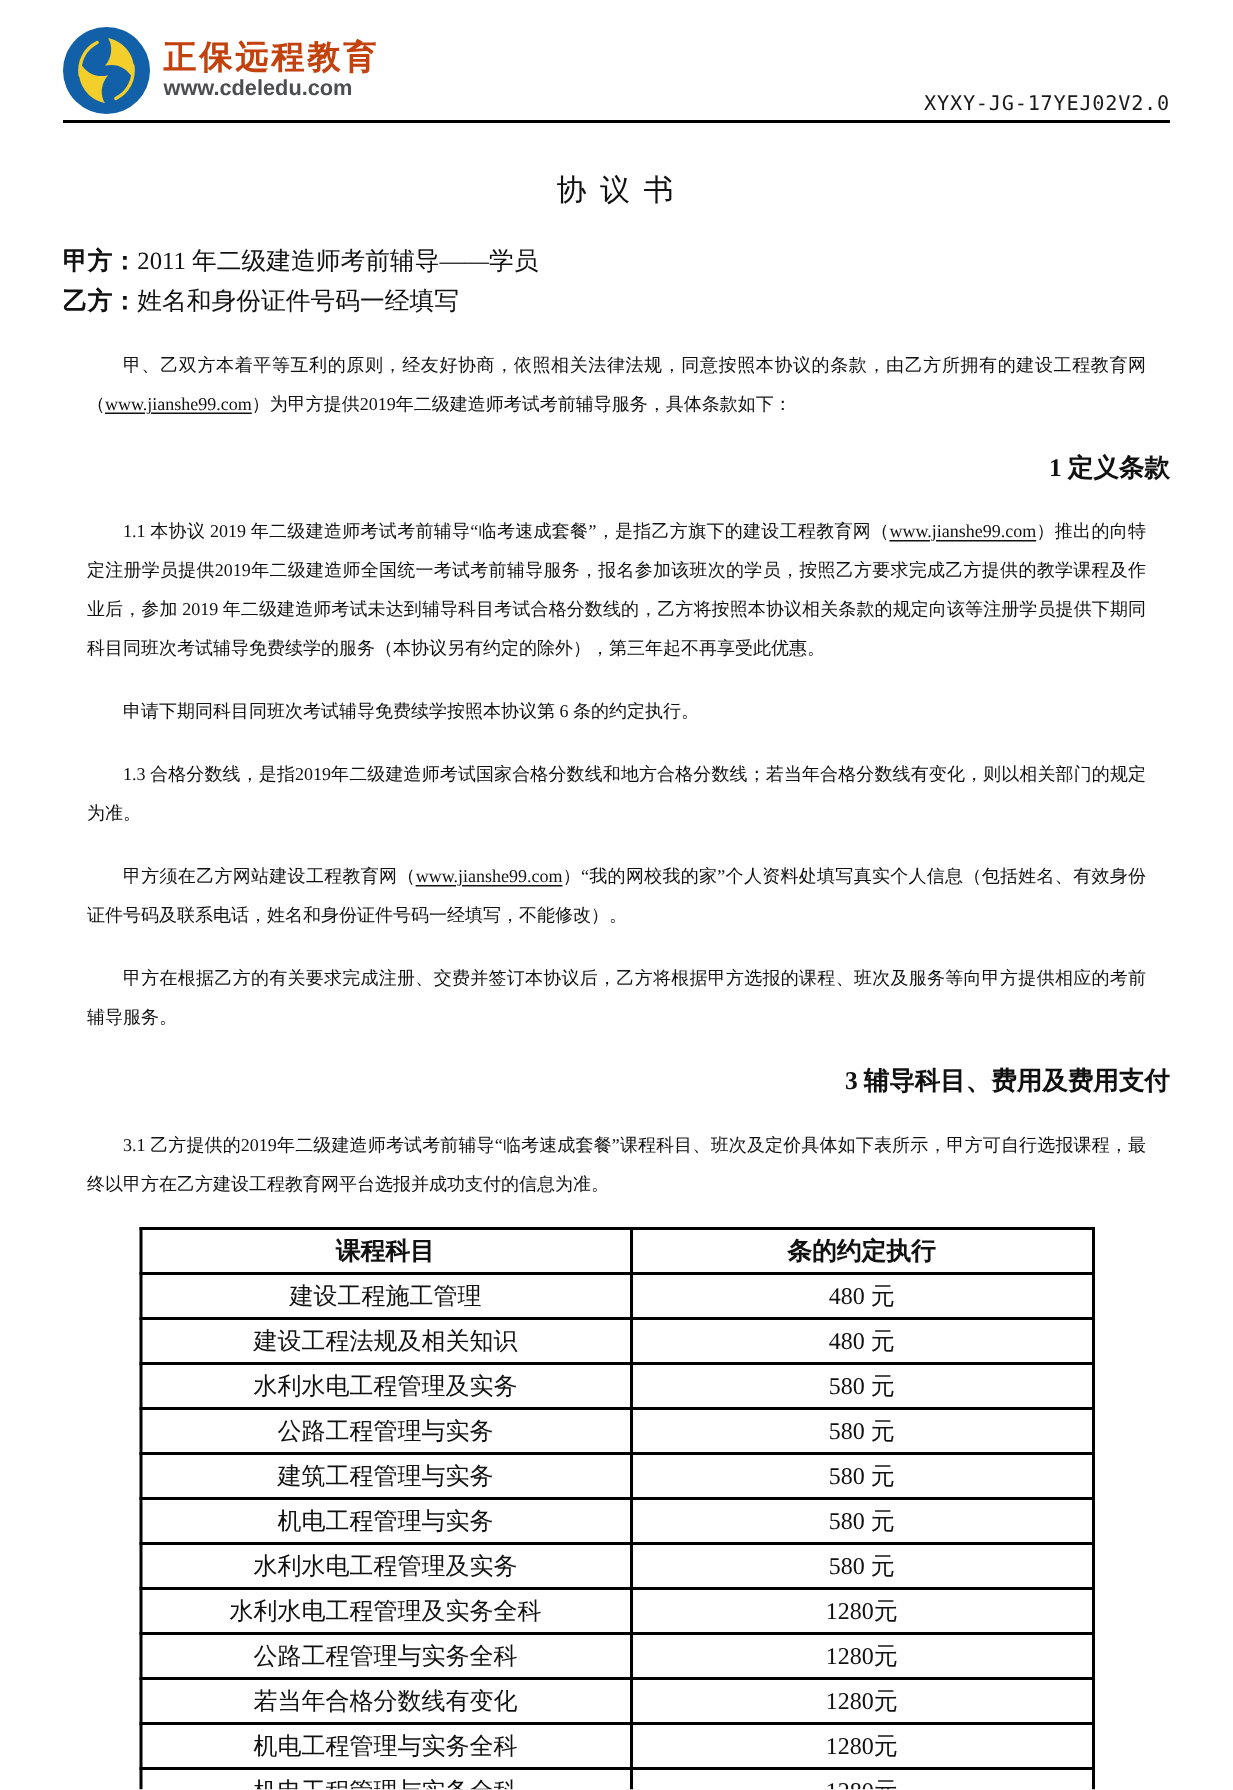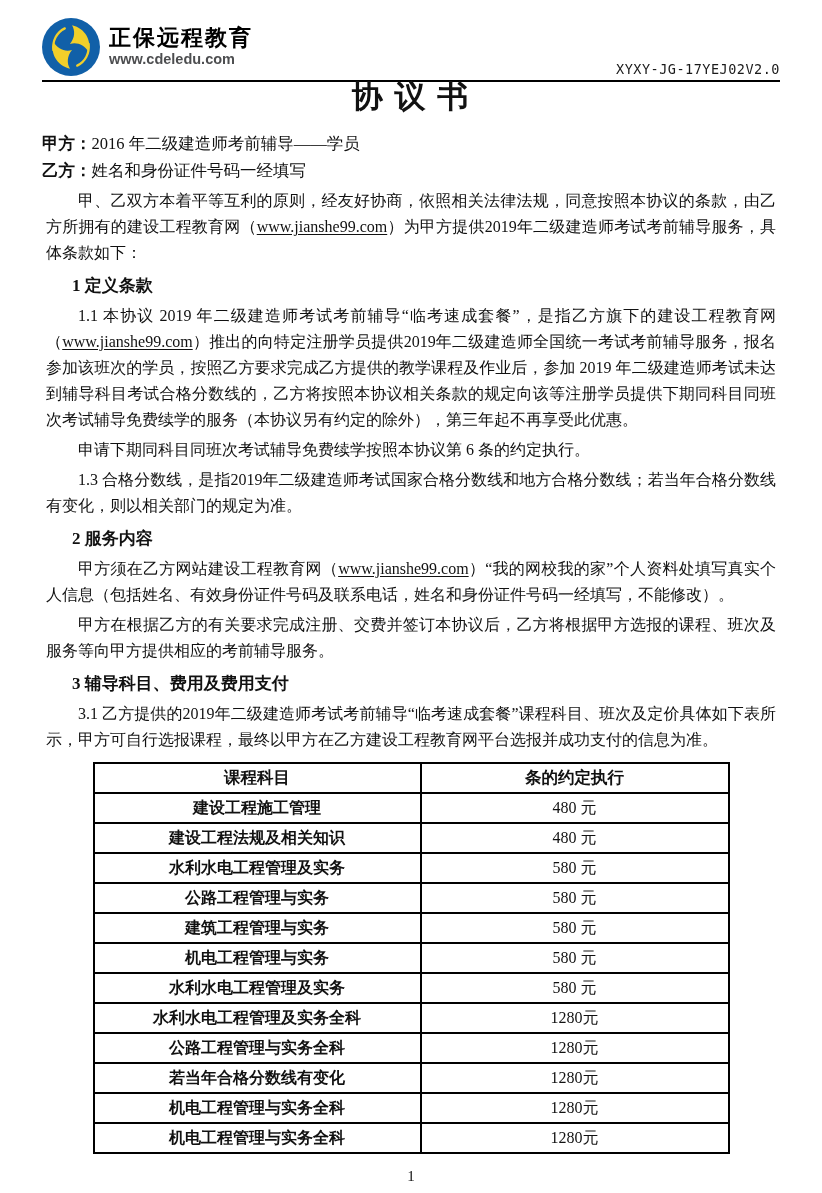--- a/index.html
+++ b/index.html
@@ -29,84 +29,85 @@
     gap: 9px;
     padding-bottom: 4px;
   }
   .logo { width: 58px; height: 58px; flex: 0 0 auto; }
   .brand-text { display: flex; flex-direction: column; line-height: 1.1; }
   .brand-name {
     font-family: "Liberation Sans", sans-serif;
     font-weight: bold;
     font-size: 22px;
     letter-spacing: 2px;
-    color: #000000;
+    color: #c2410c;
   }
   .brand-url {
     font-family: "Liberation Sans", sans-serif;
     font-weight: bold;
     font-size: 14.5px;
     color: #4d4e50;
     margin-top: 2px;
   }
   .doc-code {
     font-family: "DejaVu Sans Mono", monospace;
     font-size: 13.5px;
     color: #1a1a1a;
     padding-bottom: 3px;
     letter-spacing: 0.5px;
   }
   
   .content { padding: 0 42px; font-size: 16px; }
   .doc-title {
     text-align: center;
-    font-size: 31px;
-    font-weight: bold;
+    font-size: 20px;
+    font-weight: normal;
     letter-spacing: 2px;
-    margin-top: 0;
+    margin-top: 30px;
     line-height: 30px;
   }
   .parties { margin-top: 18px; }
   .party { line-height: 27px; font-size: 16.5px; }
   .party-label { font-weight: bold; }
   p.para {
-    margin: 4px;
+    margin: 16px;
     text-indent: 2em;
     text-align: justify;
     line-height: 26px;
-    font-size: 16px;
+    font-size: 12px;
   }
   .mt-intro { margin-top: 16px; }
   .sec-heading {
     font-weight: bold;
     font-size: 17px;
     line-height: 27px;
     padding-left: 30px;
     margin-top: 6px;
+    text-align: right;
   }
   .u { text-decoration: underline; text-underline-offset: 2px; }
   
   table.price-table {
     border-collapse: collapse;
     width: 637px;
     margin: 9px auto 0 auto;
     table-layout: fixed;
   }
   .price-table th, .price-table td {
     border: 2px solid #000000;
     height: 30px;
     text-align: center;
     vertical-align: middle;
     font-size: 16px;
     padding: 0 4px;
   }
   .price-table th { font-weight: bold; font-size: 16.5px; }
   .price-table col.c1 { width: 51.5%; }
   .price-table col.c2 { width: 48.5%; }
-  .price-table td.subject { font-weight: bold; }
+  .price-table td.subject { font-weight: normal; }
   .price-table td.price { font-weight: normal; }
   
   .page-num {
     text-align: center;
     margin-top: 12px;
     font-size: 15px;
     line-height: 20px;
   }
 </style>
 </head>
@@ -134,35 +135,34 @@
     </div>
     <span class="doc-code">XYXY-JG-17YEJ02V2.0</span>
   </div>
 
   <div class="content">
 
     <div class="doc-title">协 议 书</div>
 
     <div class="parties">
       <div class="party">
-        <span class="party-label">甲方：</span><span>2016 年二级建造师考前辅导——学员</span>
+        <span class="party-label">甲方：</span><span>2011 年二级建造师考前辅导——学员</span>
       </div>
       <div class="party">
         <span class="party-label">乙方：</span><span>姓名和身份证件号码一经填写</span>
       </div>
     </div>
 
     <p class="para mt-intro"><span>甲、乙双方本着平等互利的原则，经友好协商，依照相关法律法规，同意按照本协议的条款，由乙方所拥有的建设工程教育网（</span><span class="u">www.jianshe99.com</span><span>）为甲方提供2019年二级建造师考试考前辅导服务，具体条款如下：</span></p>
 
     <div class="sec-heading">1 定义条款</div>
     <p class="para"><span>1.1 本协议 2019 年二级建造师考试考前辅导“临考速成套餐”，是指乙方旗下的建设工程教育网（</span><span class="u">www.jianshe99.com</span><span>）推出的向特定注册学员提供2019年二级建造师全国统一考试考前辅导服务，报名参加该班次的学员，按照乙方要求完成乙方提供的教学课程及作业后，参加 2019 年二级建造师考试未达到辅导科目考试合格分数线的，乙方将按照本协议相关条款的规定向该等注册学员提供下期同科目同班次考试辅导免费续学的服务（本协议另有约定的除外），第三年起不再享受此优惠。</span></p>
     <p class="para">申请下期同科目同班次考试辅导免费续学按照本协议第 6 条的约定执行。</p>
     <p class="para">1.3 合格分数线，是指2019年二级建造师考试国家合格分数线和地方合格分数线；若当年合格分数线有变化，则以相关部门的规定为准。</p>
 
-    <div class="sec-heading">2 服务内容</div>
     <p class="para"><span>甲方须在乙方网站建设工程教育网（</span><span class="u">www.jianshe99.com</span><span>）“我的网校我的家”个人资料处填写真实个人信息（包括姓名、有效身份证件号码及联系电话，姓名和身份证件号码一经填写，不能修改）。</span></p>
     <p class="para">甲方在根据乙方的有关要求完成注册、交费并签订本协议后，乙方将根据甲方选报的课程、班次及服务等向甲方提供相应的考前辅导服务。</p>
 
     <div class="sec-heading">3 辅导科目、费用及费用支付</div>
     <p class="para">3.1 乙方提供的2019年二级建造师考试考前辅导“临考速成套餐”课程科目、班次及定价具体如下表所示，甲方可自行选报课程，最终以甲方在乙方建设工程教育网平台选报并成功支付的信息为准。</p>
 
     <table class="price-table">
       <colgroup>
           <col class="c1">
           <col class="c2">

